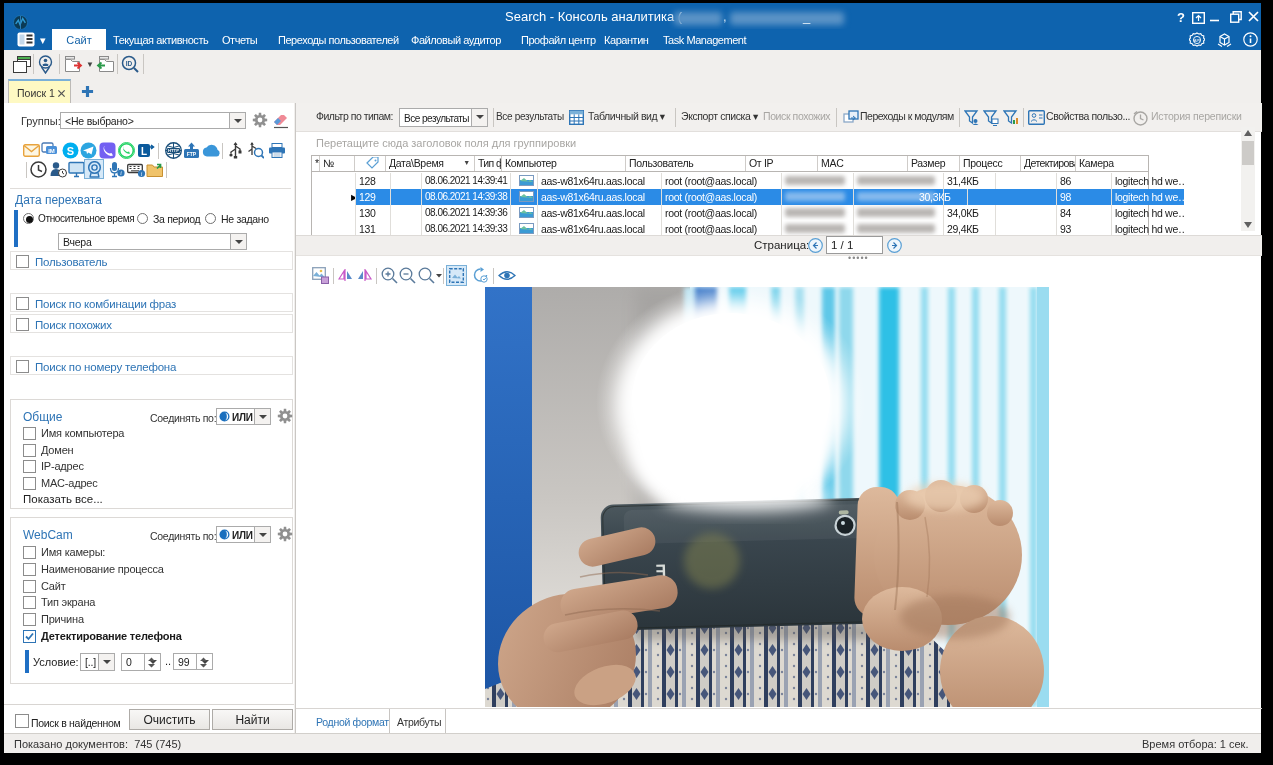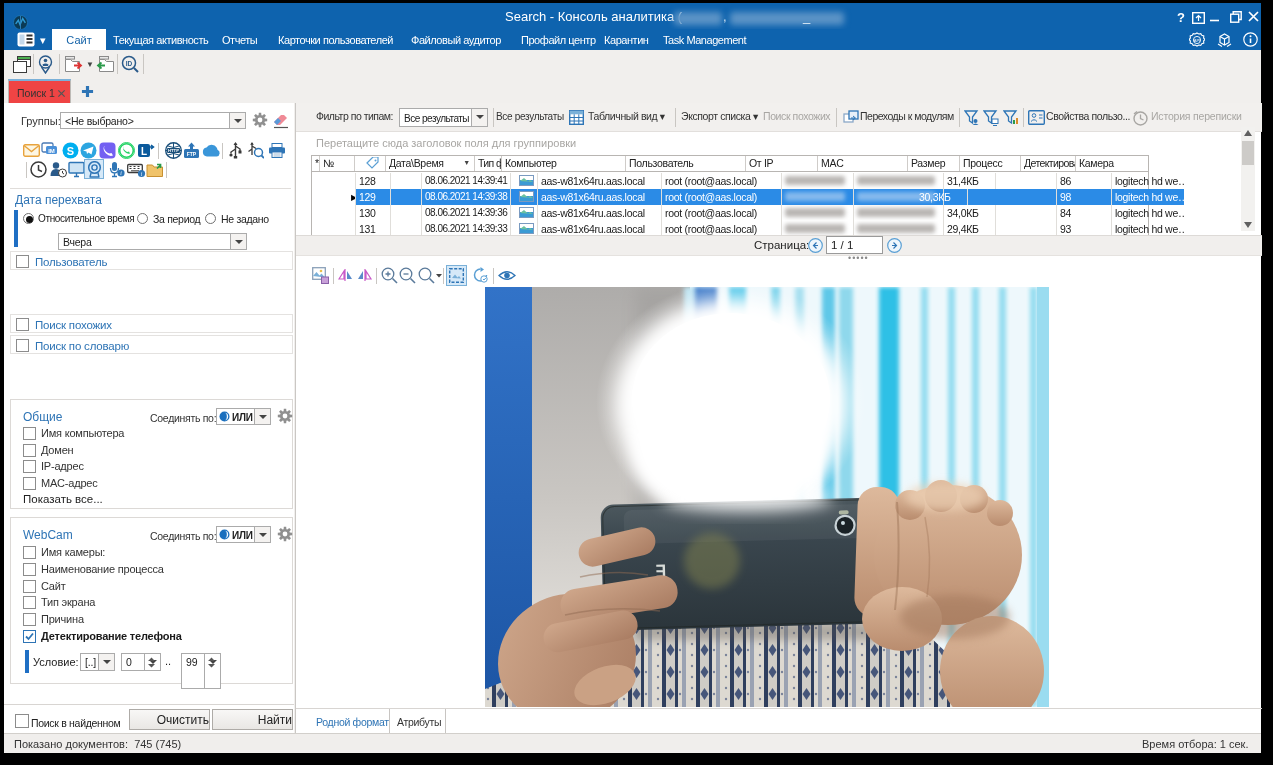--- a/index.html
+++ b/index.html
@@ -15,41 +15,41 @@
 
 #menu { left:4px; top:29px; width:1257px; height:21px; background:#0e63ae; }
 .mi { position:absolute; top:5px; color:#fff; font-size:11px; white-space:nowrap; letter-spacing:-0.45px; }
 #mtab { position:absolute; left:48px; top:0px; width:54px; height:21px; background:#fff; }
 #mtab span { position:absolute; left:0; right:0; top:5px; text-align:center; color:#1563a8; font-size:11px; }
 
 #tbar { left:4px; top:50px; width:1257px; height:28px; background:#f1efed; }
 .tsep { position:absolute; top:4px; width:1px; height:20px; background:#c9c6c2; }
 
 #tabrow { left:4px; top:78px; width:1257px; height:25px; background:#f1efed; }
-#ptab { position:absolute; left:4px; top:1px; width:63px; height:24px; background:#ef4444;
+#ptab { position:absolute; left:4px; top:1px; width:63px; height:24px; background:#fef9c3;
   border:1px solid #bdbab6; border-top:2px solid #7ab0d8; border-bottom:none; }
 #ptab span { position:absolute; left:8px; top:6px; font-size:10.5px; color:#333; }
 
 #lpanel { left:4px; top:103px; width:290px; height:630px; background:#fff; }
 .combo { position:absolute; background:#fff; border:1px solid #ababab; }
 .combo .cbt { position:absolute; right:0; top:0; bottom:0; width:16px; background:#f4f2f0;
   border-left:1px solid #ababab; }
 .combo .cbt:after { content:""; position:absolute; left:4px; top:6px;
   border:4px solid transparent; border-top:4px solid #444; }
 .combo .cv { position:absolute; left:4px; top:2px; font-size:10.5px; color:#222; letter-spacing:-0.2px; }
 .cb { position:absolute; width:13px; height:13px; background:#fff; border:1px solid #8c8c8c; }
 .crow { position:absolute; left:6px; width:283px; height:19px; background:#fff;
   border:1px solid #e4e2e0; }
 .crow .cb { left:5px; top:3px; }
 .crow span { position:absolute; left:24px; top:4px; font-size:11.5px; color:#2e74b5; letter-spacing:-0.2px; }
 .sect { position:absolute; left:6px; width:283px; background:#fff; border:1px solid #dcd9d6; }
 .scb { position:absolute; left:12px; width:13px; height:13px; background:#fff; border:1px solid #8c8c8c; }
 .slbl { position:absolute; left:30px; font-size:11px; color:#333; white-space:nowrap; letter-spacing:-0.2px; }
 .btn { position:absolute; background:linear-gradient(#f8f7f6,#e9e7e4); border:1px solid #aeaba7;
-  font-size:12px; color:#222; text-align:right; }
+  font-size:12px; color:#222; text-align:center; }
 
 #rpanel { left:295px; top:103px; width:966px; height:630px; background:#fff; border-left:1px solid #cac7c4; }
 .ftxt { position:absolute; top:7px; font-size:10.5px; color:#333; white-space:nowrap; letter-spacing:-0.2px; }
 .gtxt { color:#a8a6a3 !important; }
 
 .th { position:absolute; top:0; height:15px; border-right:1px solid #cfccc9; font-size:10.5px;
   color:#222; padding:1px 0 0 3px; overflow:hidden; white-space:nowrap; letter-spacing:-0.3px; }
 .tr { position:absolute; height:16px;margin-left:36px; }
 .td { position:absolute; top:0; height:16px; border-right:1px solid #e0deda; font-size:10.5px;
   color:#1a1a1a; padding:2px 0 0 3px; overflow:hidden; white-space:nowrap; letter-spacing:-0.3px; }
@@ -96,21 +96,21 @@
     <rect x="9.5" y="2.5" width="6" height="2" fill="#333"></rect>
     <rect x="9.5" y="6" width="6" height="2" fill="#333"></rect>
     <rect x="9.5" y="9.5" width="6" height="2" fill="#333"></rect>
   </svg>
   <span class="mi" style="left:36px">▾</span>
   <div id="mtab">
       <span>Сайт</span>
     </div>
   <span class="mi" style="left:109px">Текущая активность</span>
   <span class="mi" style="left:218px">Отчеты</span>
-  <span class="mi" style="left:274px">Карточки пользователей</span>
+  <span class="mi" style="left:274px">Переходы пользователей</span>
   <span class="mi" style="left:407px">Файловый аудитор</span>
   <span class="mi" style="left:517px">Профайл центр</span>
   <span class="mi" style="left:600px">Карантин</span>
   <span class="mi" style="left:659px">Task Management</span>
   <svg class="ab" style="left:1185px;top:3px" width="16" height="16" viewBox="0 0 16 16">
     <path d="M8 1 l1.8 1 2 -0.4 1 1.8 2 0.6 -0.2 2 1.4 1.5 -1.4 1.5 0.2 2 -2 0.6 -1 1.8 -2 -0.4 -1.8 1 -1.8 -1 -2 0.4 -1 -1.8 -2 -0.6 0.2 -2 -1.4 -1.5 1.4 -1.5 -0.2 -2 2 -0.6 1 -1.8 2 0.4 z" fill="none" stroke="#fff" stroke-width="1.1"></path>
     <circle cx="8" cy="8" r="3.6" fill="none" stroke="#fff" stroke-width="0.9"></circle>
     <text x="8" y="9.8" font-size="4.2" fill="#fff" text-anchor="middle" font-family="Liberation Sans">API</text>
   </svg>
   <svg class="ab" style="left:1212px;top:3px" width="17" height="16" viewBox="0 0 17 16">
@@ -300,27 +300,31 @@
   <div class="ab" style="left:201px;top:110px;width:11px;height:11px;border:1px solid #707070;border-radius:50%;background:#fff"></div>
   <span class="ab" style="left:217px;top:110px;font-size:10.5px;color:#222;letter-spacing:-0.3px">Не задано</span>
   <div class="combo" style="left:54px;top:130px;width:189px;height:17px">
     <span class="cv">Вчера</span>
       <div class="cbt"></div>
   </div>
   <div class="crow" style="top:148px">
       <div class="cb"></div>
       <span>Пользователь</span>
     </div>
+  <div class="crow" style="top:190px">
+      <div class="cb"></div>
+      <span>Поиск по комбинации фраз</span>
+    </div>
   <div class="crow" style="top:211px">
       <div class="cb"></div>
       <span>Поиск похожих</span>
     </div>
-  <div class="crow" style="top:232px">
+  <div class="crow" style="top:253px">
       <div class="cb"></div>
-      <span>Поиск по словарю</span>
+      <span>Поиск по номеру телефона</span>
     </div>
   <div class="sect" style="top:296px;height:110px">
     <span class="ab" style="left:12px;top:10px;font-size:12px;color:#2e74b5">Общие</span>
     <span class="ab" style="left:139px;top:12px;font-size:10.5px;color:#333;letter-spacing:-0.3px">Соединять по:</span>
     <div class="combo" style="left:205px;top:8px;width:55px;height:17px">
       <svg class="ab" style="left:2px;top:2px" width="11" height="11" viewBox="0 0 11 11">
         <circle cx="5.5" cy="5.5" r="5" fill="#1a6fbe"></circle>
           <path d="M5.5 1.8 a3.7 3.7 0 0 1 0 7.4 a2.3 3.7 0 0 0 0 -7.4" fill="#fff" opacity="0.95"></path>
       </svg>
       <span class="cv" style="left:15px;font-weight:bold;font-size:10px;top:3px">ИЛИ</span>
@@ -377,21 +381,21 @@
         <div class="cbt"></div>
     </div>
     <div class="combo" style="left:110px;top:135px;width:40px;height:18px">
       <span class="cv" style="top:2px">0</span>
       <div class="cbt" style="background:#fff"></div>
       <svg class="ab" style="right:4px;top:2px" width="9" height="13" viewBox="0 0 9 13">
         <path d="M1 5 L4.5 1.5 L8 5 Z M1 8 L4.5 11.5 L8 8 Z" fill="#555"></path>
       </svg>
     </div>
     <span class="ab" style="left:154px;top:137px;font-size:11px;color:#222">..</span>
-    <div class="combo" style="left:170px;top:135px;width:40px;height:36px">
+    <div class="combo" style="left:162px;top:135px;width:40px;height:17px">
       <span class="cv" style="top:2px">99</span>
       <div class="cbt" style="background:#fff"></div>
       <svg class="ab" style="right:4px;top:2px" width="9" height="13" viewBox="0 0 9 13">
         <path d="M1 5 L4.5 1.5 L8 5 Z M1 8 L4.5 11.5 L8 8 Z" fill="#555"></path>
       </svg>
     </div>
   </div>
   <div class="ab" style="left:0;top:601px;width:290px;height:1px;background:#d8d5d2"></div>
   <div class="cb" style="left:11px;top:611px;width:14px;height:14px"></div>
   <span class="ab" style="left:27px;top:614px;font-size:10.5px;color:#222;letter-spacing:-0.3px">Поиск в найденном</span>

